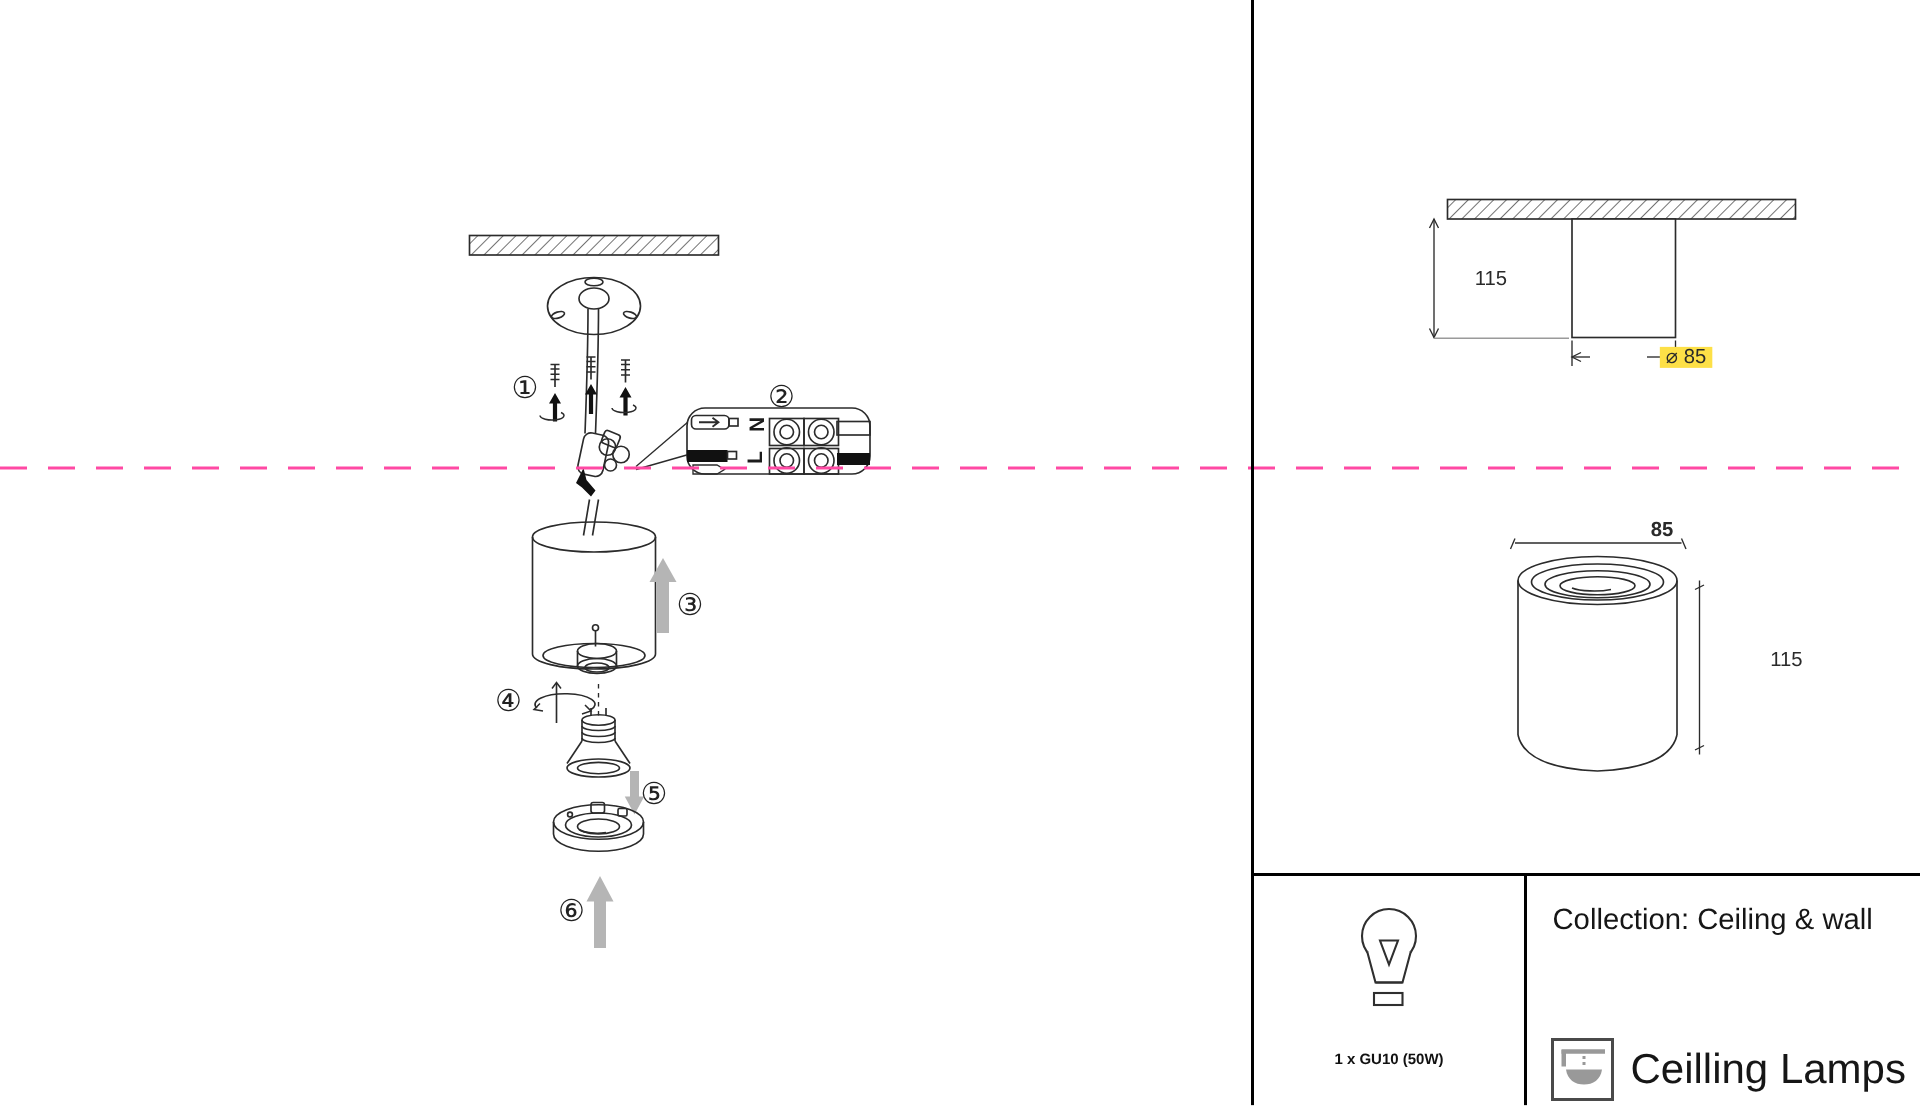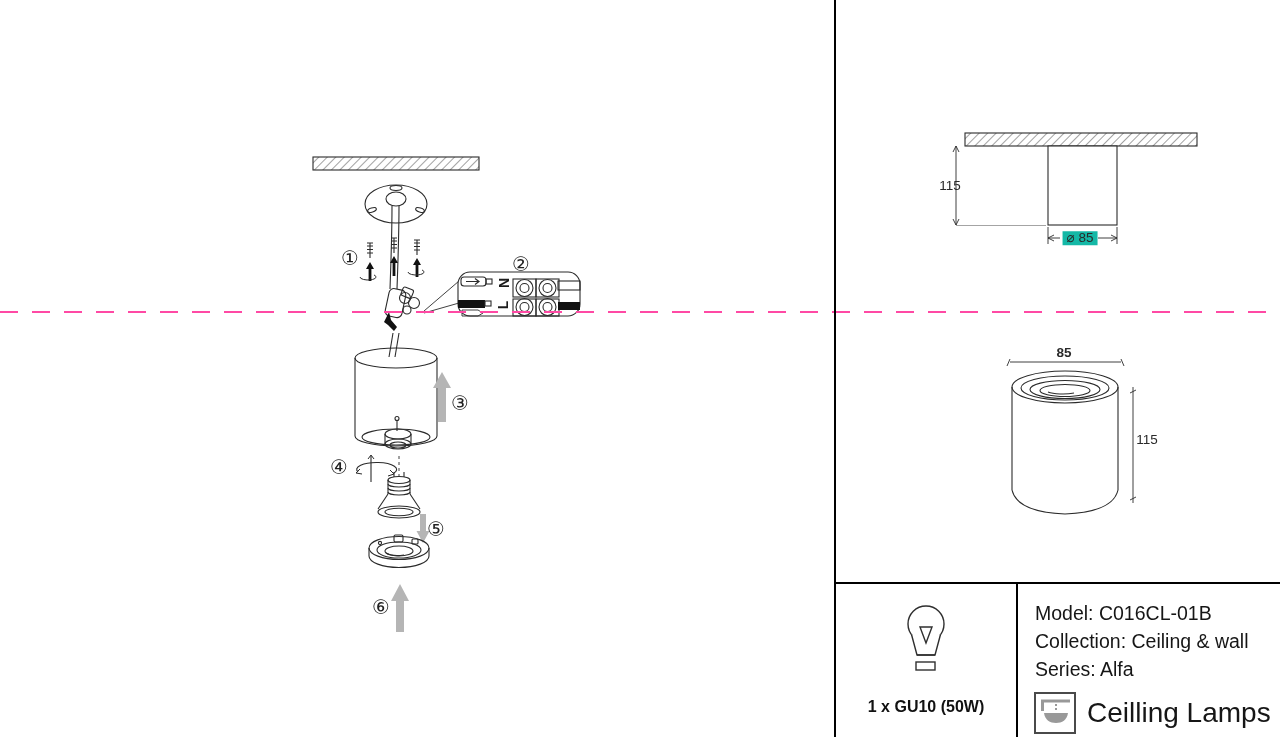--- a/index.html
+++ b/index.html
@@ -8,31 +8,31 @@
     font-family:"Liberation Sans",sans-serif;overflow:hidden;color:#1c1c1c;
   }
   svg{position:absolute;left:0;top:0;}
   
   .lbl{
     position:absolute;transform:translate(-50%,-50%);
     white-space:nowrap;color:#1c1c1c;line-height:1;
   }
   .step-num{font-family:"DejaVu Sans",sans-serif;font-size:20px;color:#222;}
   .wire-letter{font-size:14px;font-weight:bold;transform:translate(-50%,-50%) rotate(-90deg);}
-  .dim{font-size:13.5px;color:#2a2a2a;}
-  .dim-bg{background:#14b8a6;padding:0 4px;}
+  .dim{font-size:13.5px;color:#2a2a2a;margin-left:44px;}
+  .dim-bg{background:#fde047;padding:0 4px;}
   .cut-line{
     position:absolute;left:0;top:311px;width:1280px;height:2px;
     background:repeating-linear-gradient(90deg,var(--pink) 0 18px,transparent 18px 32px);
   }
   .v-divider{position:absolute;left:834px;top:0;width:2px;height:737px;background:#000;}
   .h-divider{position:absolute;left:835px;top:582px;width:445px;height:2px;background:#000;}
   .cell-divider{position:absolute;left:1016px;top:584px;width:2px;height:153px;background:#000;}
   .spec-text{position:absolute;left:1035px;top:599px;font-size:19.5px;line-height:28px;color:#161616;}
-  .bulb-label{font-size:16px;font-weight:bold;color:#111;}
+  .bulb-label{font-size:10px;font-weight:bold;color:#111;}
   .category-label{position:absolute;left:1087px;top:713px;transform:translateY(-50%);font-size:28px;color:#161616;}
 </style>
 </head>
 <body>
 
 <div class="canvas" style="--pink:#ff49a4;">
 
   <svg width="1280" height="737" viewBox="0 0 1280 737">
     <defs>
       <pattern id="hatch" width="6" height="6" patternUnits="userSpaceOnUse" patternTransform="rotate(45)">
@@ -248,19 +248,17 @@
   <span class="lbl dim" style="left:1147px;top:440px;">115</span>
 
   <div class="cut-line"></div>
 
   <div class="v-divider"></div>
   <div class="h-divider"></div>
   <div class="cell-divider"></div>
 
   <span class="lbl bulb-label" style="left:926px;top:707px;">1 x GU10 (50W)</span>
   <div class="spec-text">
-    <div>Model: C016CL-01B</div>
     <div>Collection: Ceiling &amp; wall</div>
-    <div>Series: Alfa</div>
   </div>
   <span class="category-label">Ceilling Lamps</span>
 
 </div>
 
 </body></html>

